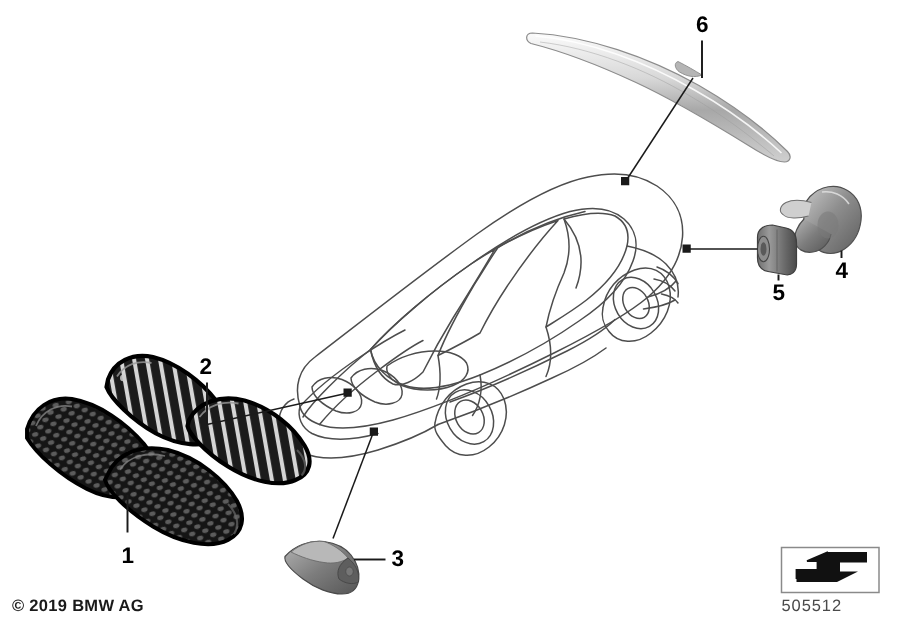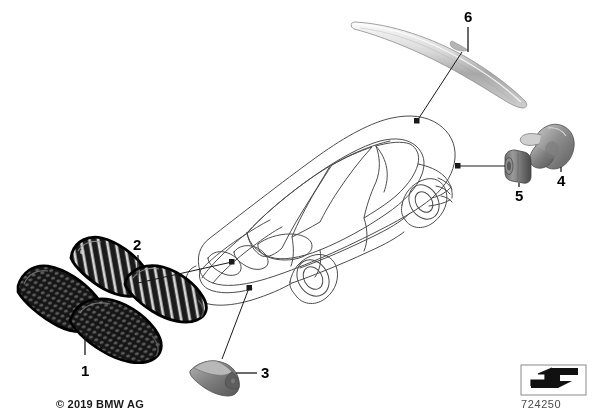--- a/index.html
+++ b/index.html
@@ -24,21 +24,20 @@
   .copyright {
     position: absolute;
     left: 8px;
     top: 398px;
     font-family: "Liberation Sans", sans-serif;
     font-size: 11px;
     font-weight: bold;
     color: #1a1a1a;
     letter-spacing: 0.2px;
     white-space: nowrap;
-    margin-left: 48px;
   }
   .partnumber {
     position: absolute;
     left: 521px;
     top: 398px;
     font-family: "Liberation Sans", sans-serif;
     font-size: 11px;
     color: #4a4a4a;
     letter-spacing: 0.6px;
     white-space: nowrap;
@@ -287,13 +286,13 @@
 </svg>
 
 <div class="callout-num" style="left:81px; top:362px;">1</div>
 <div class="callout-num" style="left:133px; top:236px;">2</div>
 <div class="callout-num" style="left:261px; top:364px;">3</div>
 <div class="callout-num" style="left:557px; top:172px;">4</div>
 <div class="callout-num" style="left:515px; top:187px;">5</div>
 <div class="callout-num" style="left:464px; top:8px;">6</div>
 
 <div class="copyright">© 2019 BMW AG</div>
-<div class="partnumber">724250</div>
+<div class="partnumber">505512</div>
 
 </body></html>

